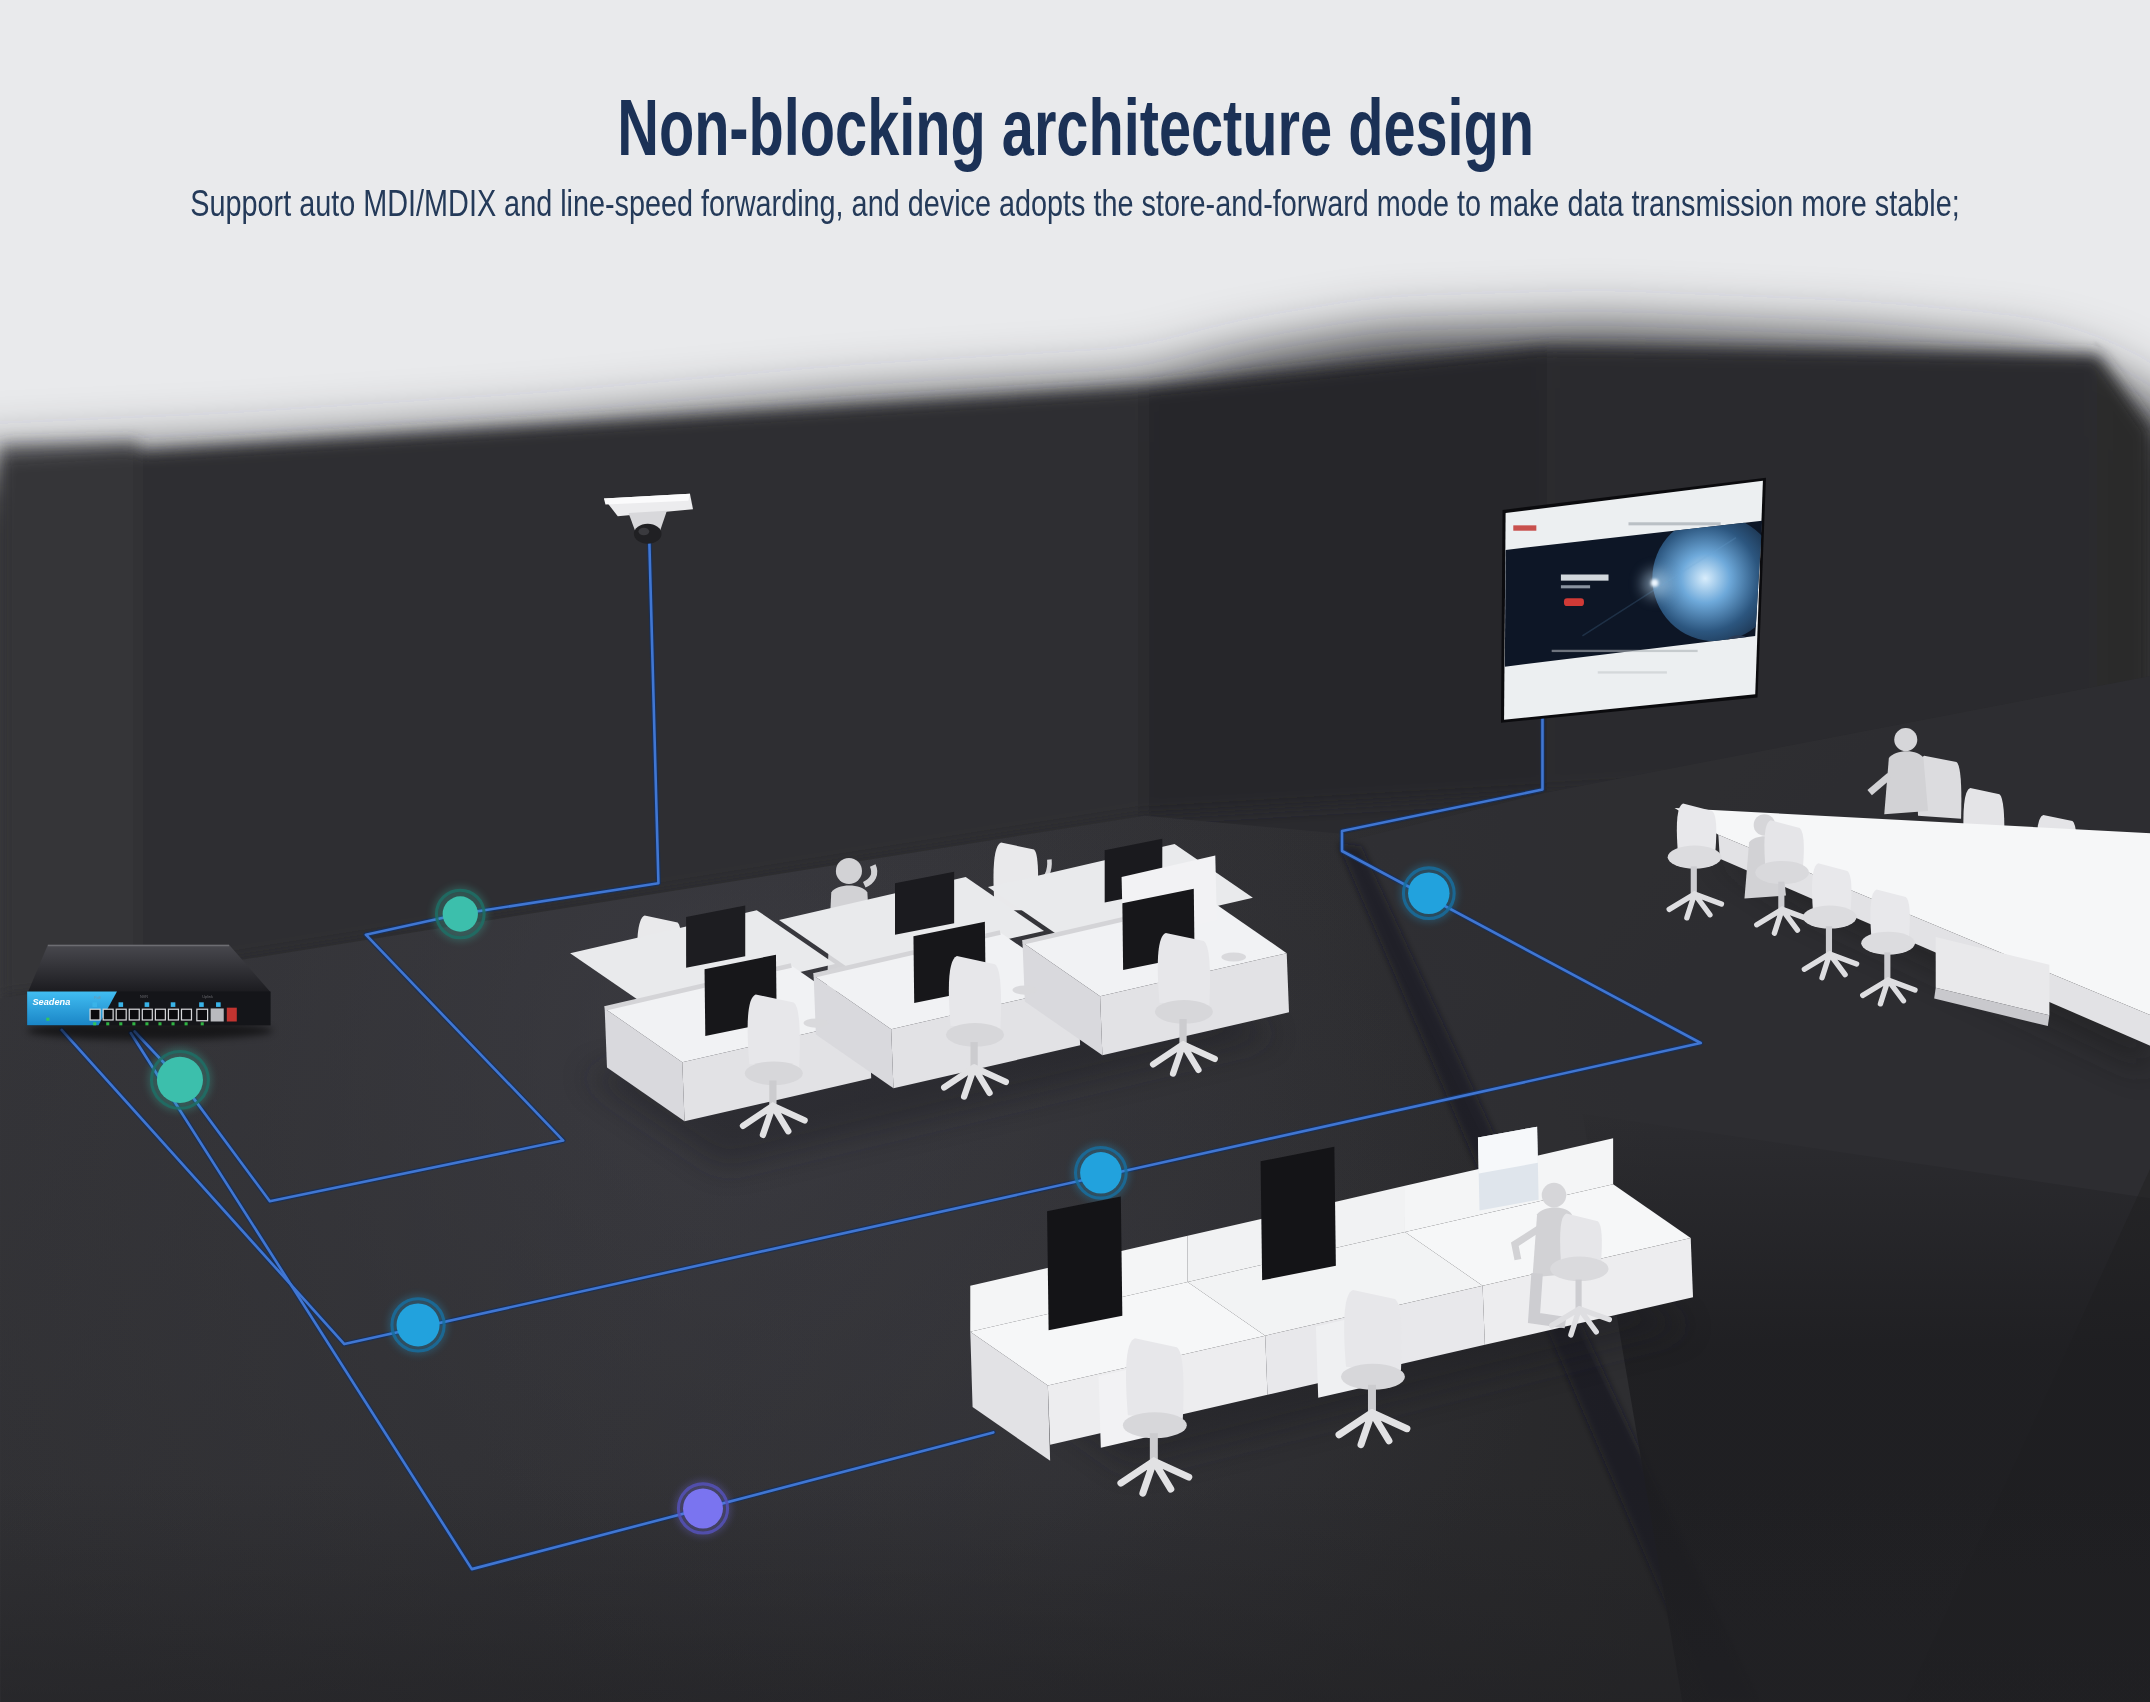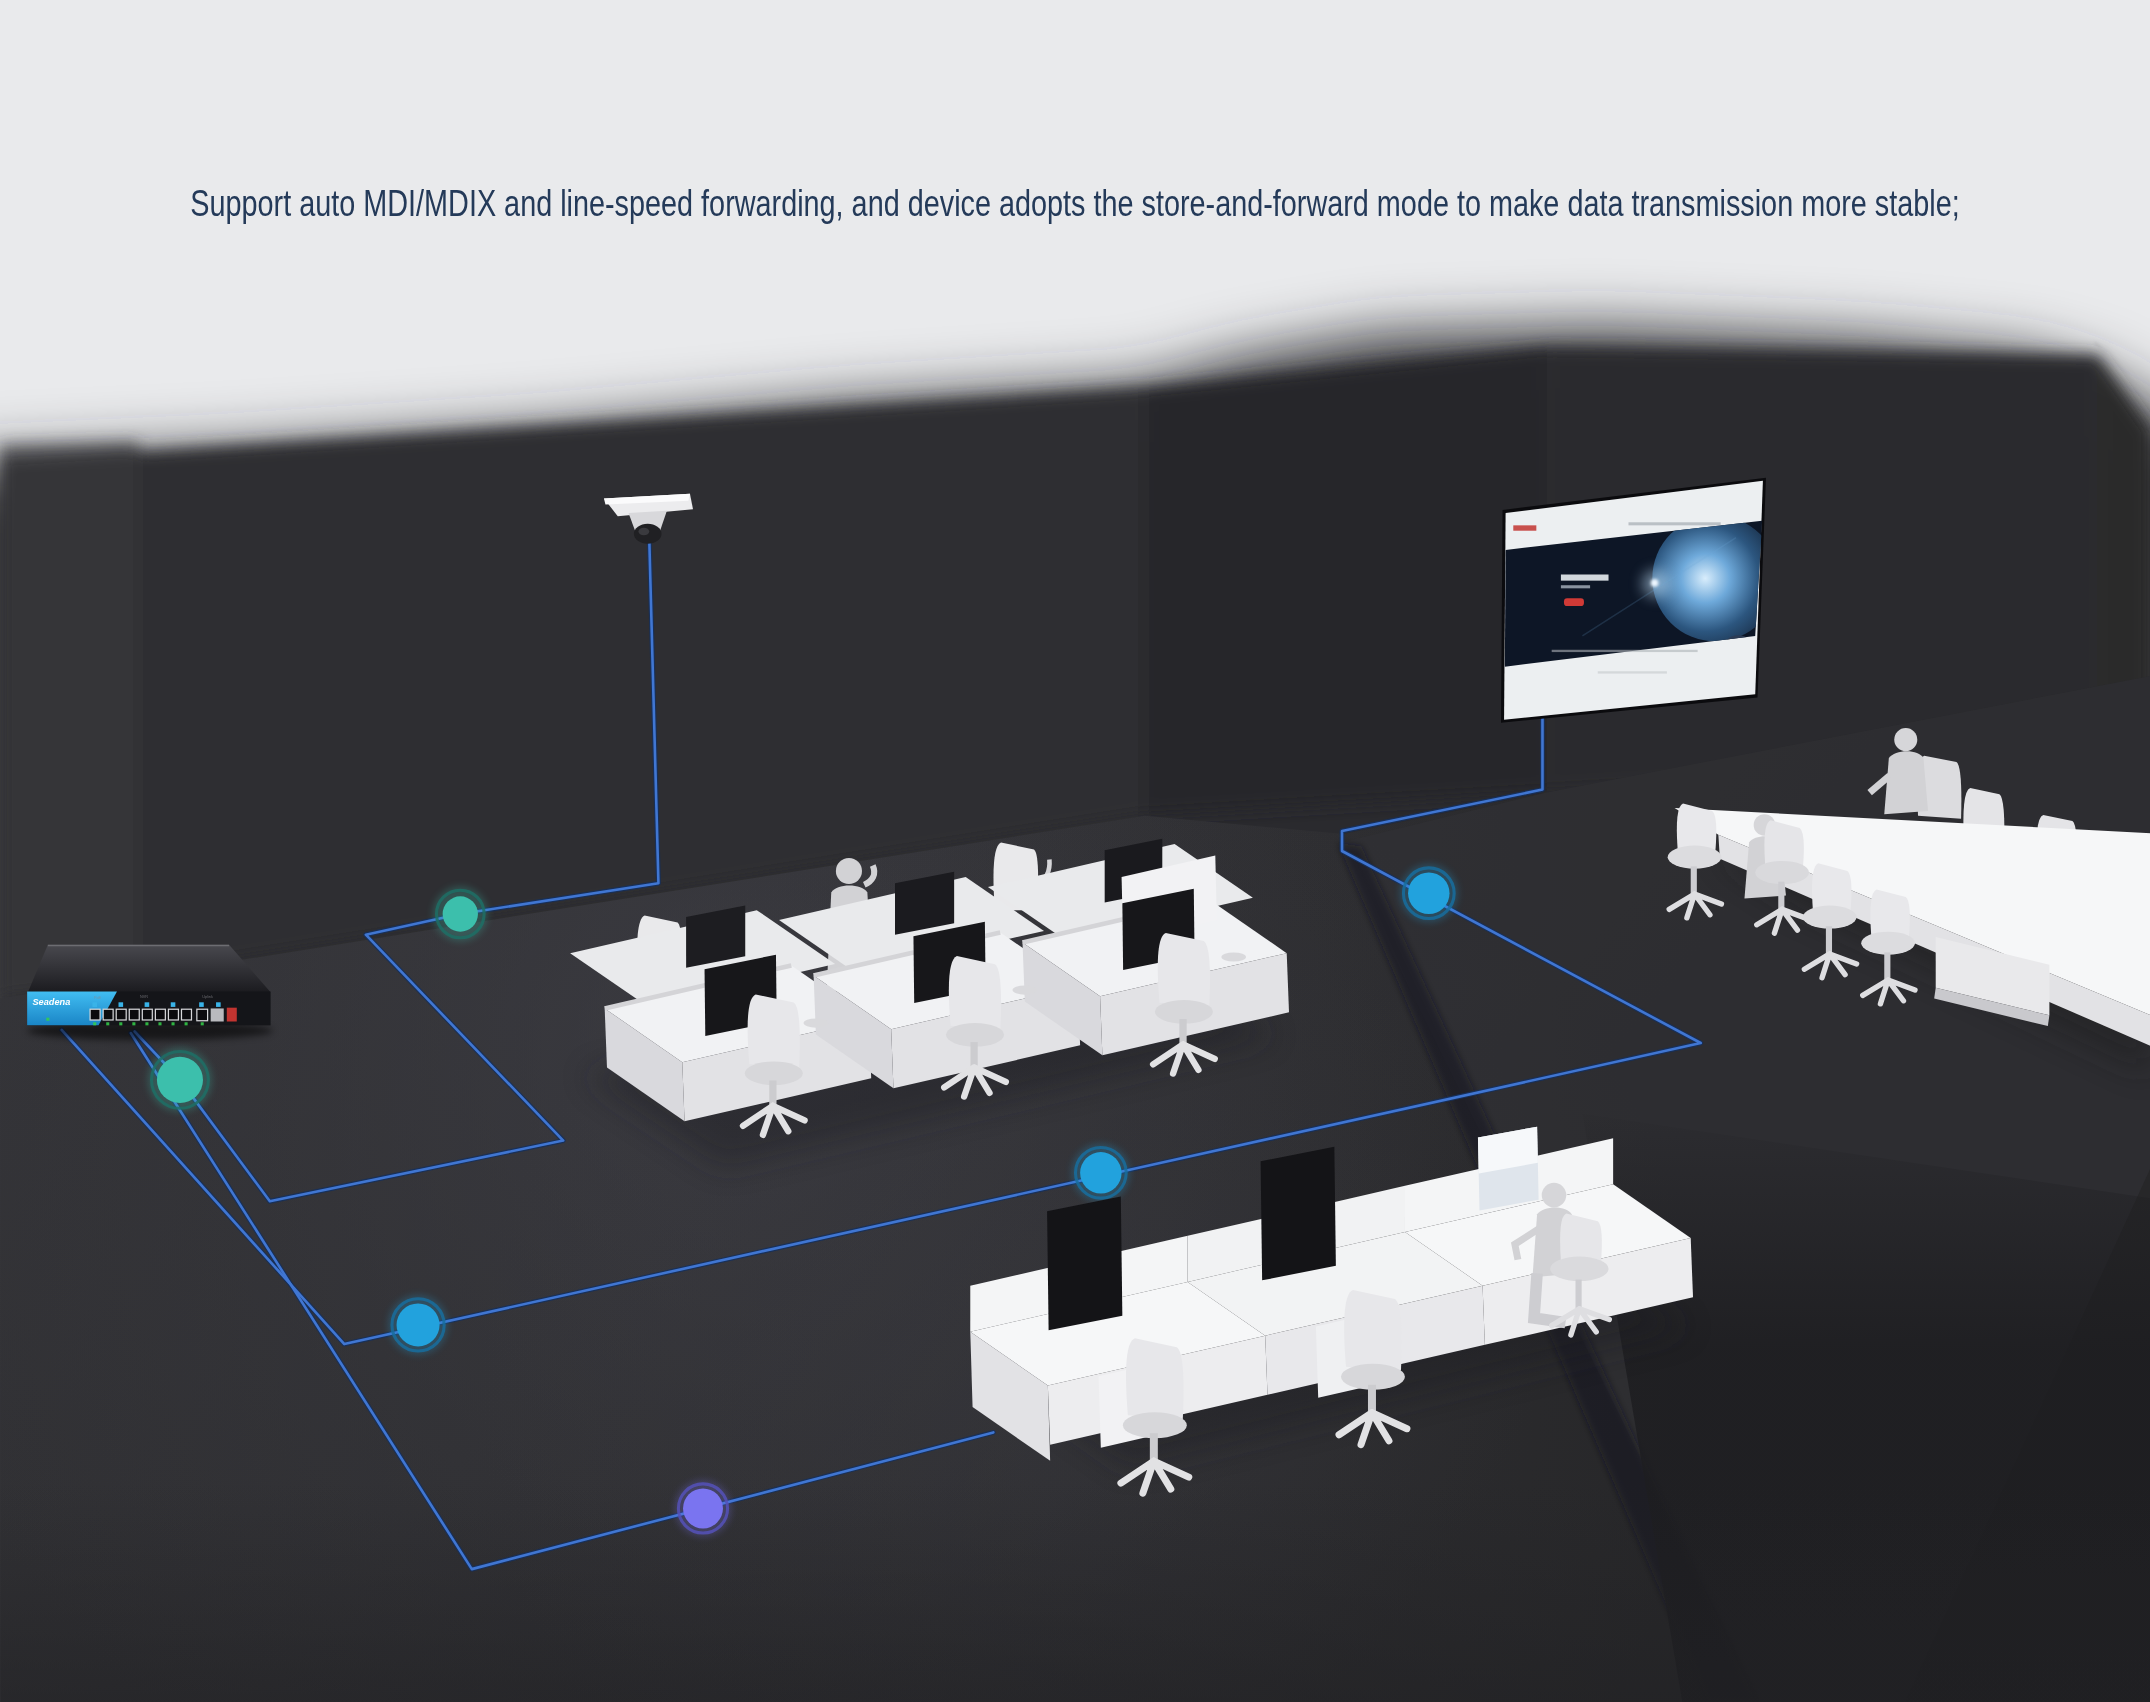--- a/index.html
+++ b/index.html
@@ -398,17 +398,18 @@
     </g>
     <g transform="translate(2458,1272)">
       <path d="M-22,-54 Q-26,-110 -15,-114 L23,-104 Q31,-98 27,-50 Z" fill="#e8e8eb"></path>
       <ellipse cx="0" cy="-44" rx="35" ry="15" fill="#dcdcdf"></ellipse>
       <rect x="-5" y="-32" width="8" height="36" fill="#cdcdd1"></rect>
       <path d="M0,4 L-33,24 M0,4 L-10,35 M0,4 L20,31 M0,4 L35,17" stroke="#dedee1" stroke-width="7" fill="none" stroke-linecap="round"></path>
     </g>
   </g>
 </g>
 </svg>
+<div class="h1"><span>Non-blocking architecture design</span></div>
 <div class="sub">
       <span>Support auto MDI/MDIX and line-speed forwarding, and device adopts the store-and-forward mode to make data transmission more stable;</span>
     </div>
 </div>
 
 
 </body></html>

